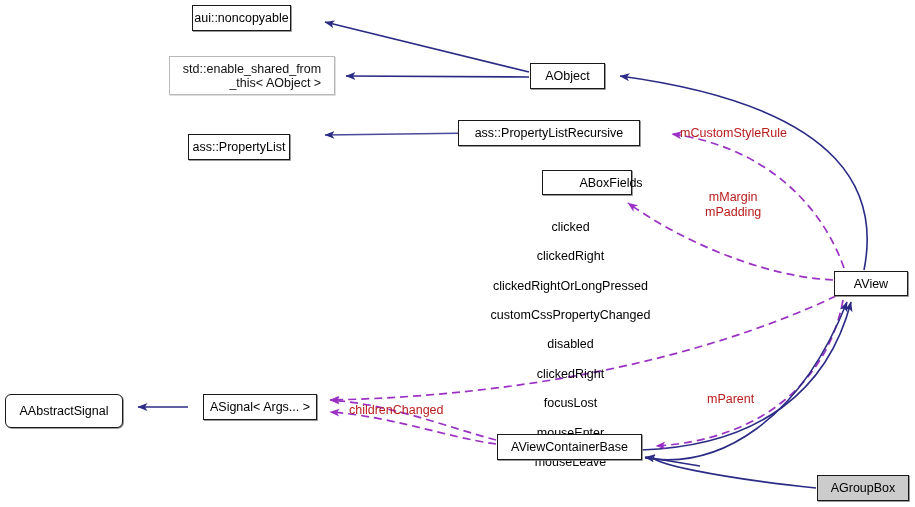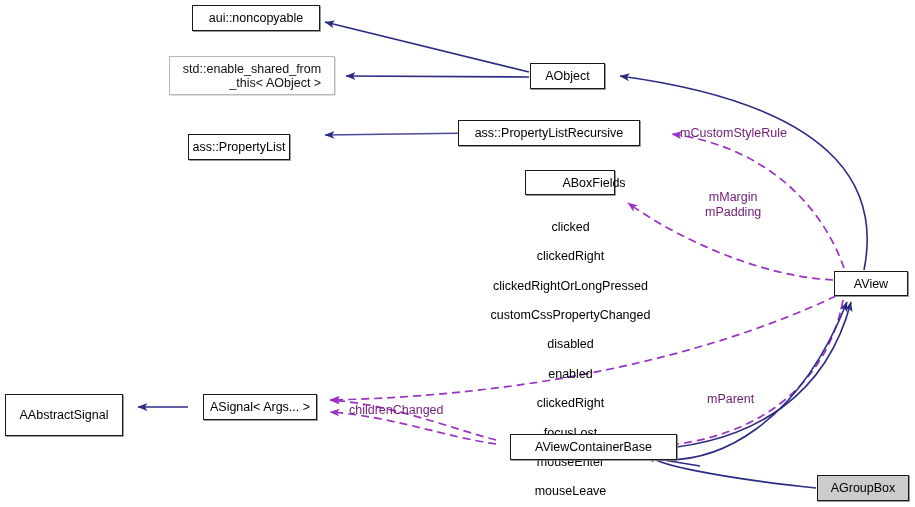--- a/index.html
+++ b/index.html
@@ -51,21 +51,21 @@
     text-align: right;
   }
   .node.current {
     background: #cccccc;
     border: 1px solid #1a1a1a;
     box-shadow: 0.8px 0.8px 0 #808080;
   }
   .edge-label {
     position: absolute;
     font-size: 12.5px;
-    color: #701a75;
+    color: #b91c1c;
     line-height: 15px;
     white-space: pre-line;
     text-align: center;
     z-index: 2;
   }
   .field-list {
     position: absolute;
     font-size: 12.5px;
     color: #000000;
     line-height: 14.7px;
@@ -112,54 +112,54 @@
     <path d="M496,440 C450,428 390,404 330,400" fill="none" stroke="#9a30c4" stroke-width="1.7" stroke-dasharray="8,5" marker-end="url(#purple-arrow)"></path>
 
     <path d="M496,444 C450,438 390,416 330,412" fill="none" stroke="#9a30c4" stroke-width="1.7" stroke-dasharray="8,5" marker-end="url(#purple-arrow)"></path>
 
     <path d="M816,488 C720,478 640,462 655,455" fill="none" stroke="#2b2b85" stroke-width="1.6"></path>
     <path d="M700,466 L645,457" fill="none" stroke="#2b2b85" stroke-width="1.6" marker-end="url(#navy-arrow)"></path>
 
     <path d="M645,458 C720,470 800,420 847,302" fill="none" stroke="#2b2b85" stroke-width="1.6" marker-end="url(#navy-arrow)"></path>
   </svg>
 
-  <div class="node solid" style="left:192px; top:5px; width:128px; height:26px;">
+  <div class="node solid" style="left:192px; top:5px; width:99px; height:26px;">
     <span>aui::noncopyable</span>
   </div>
 
   <div class="node faded" style="left:169px; top:56px; width:166px; height:39px;">
     <span>std::enable_shared_from
 _this&lt; AObject &gt;</span>
   </div>
 
   <div class="node solid" style="left:188px; top:134px; width:102px; height:26px;">
     <span>ass::PropertyList</span>
   </div>
 
   <div class="node solid" style="left:530px; top:63px; width:75px; height:26px;">
     <span>AObject</span>
   </div>
 
   <div class="node solid" style="left:458px; top:120px; width:182px; height:26px;">
     <span>ass::PropertyListRecursive</span>
   </div>
 
-  <div class="node solid" style="left:525px; top:170px; width:90px; height:25px;padding-left:48px;">
+  <div class="node solid" style="left:542px; top:170px; width:90px; height:25px;padding-left:48px;">
     <span>ABoxFields</span>
   </div>
 
-  <div class="node solid" style="left:5px; top:394px; width:118px; height:42px;">
+  <div class="node solid" style="left:5px; top:394px; width:118px; height:34px;border-radius:6px;">
     <span>AAbstractSignal</span>
   </div>
 
   <div class="node solid" style="left:203px; top:394px; width:114px; height:26px;">
     <span>ASignal&lt; Args... &gt;</span>
   </div>
 
-  <div class="node solid" style="left:510px; top:434px; width:167px; height:26px;">
+  <div class="node solid" style="left:497px; top:434px; width:145px; height:26px;">
     <span>AViewContainerBase</span>
   </div>
 
   <div class="node solid" style="left:834px; top:271px; width:74px; height:25px;">
     <span>AView</span>
   </div>
 
   <div class="node current" style="left:817px; top:475px; width:92px; height:26px;">
     <span>AGroupBox</span>
   </div>
@@ -172,21 +172,20 @@
   <div class="edge-label" style="left:707px; top:392px;">mParent</div>
 
   <div class="edge-label" style="left:349px; top:403px;">childrenChanged</div>
 
   <div class="field-list" style="left:463px; top:205px; width:215px;">
     <div>clicked</div>
     <div>clickedRight</div>
     <div>clickedRightOrLongPressed</div>
     <div>customCssPropertyChanged</div>
     <div>disabled</div>
-    <div>enabled</div>
     <div>clickedRight</div>
     <div>focusLost</div>
     <div>mouseEnter</div>
     <div>mouseLeave</div>
     
   </div>
 
 </div>
 
 </body></html>

